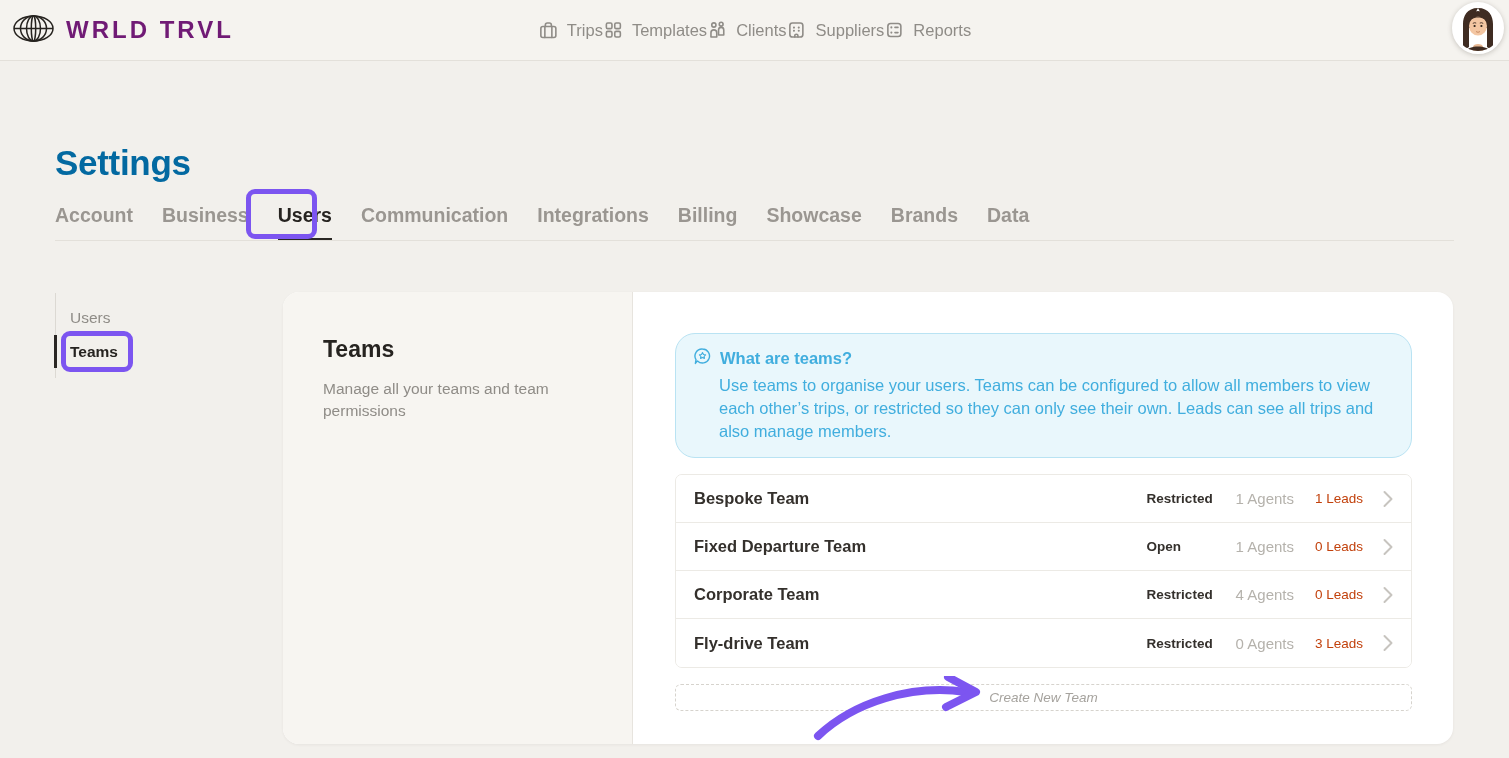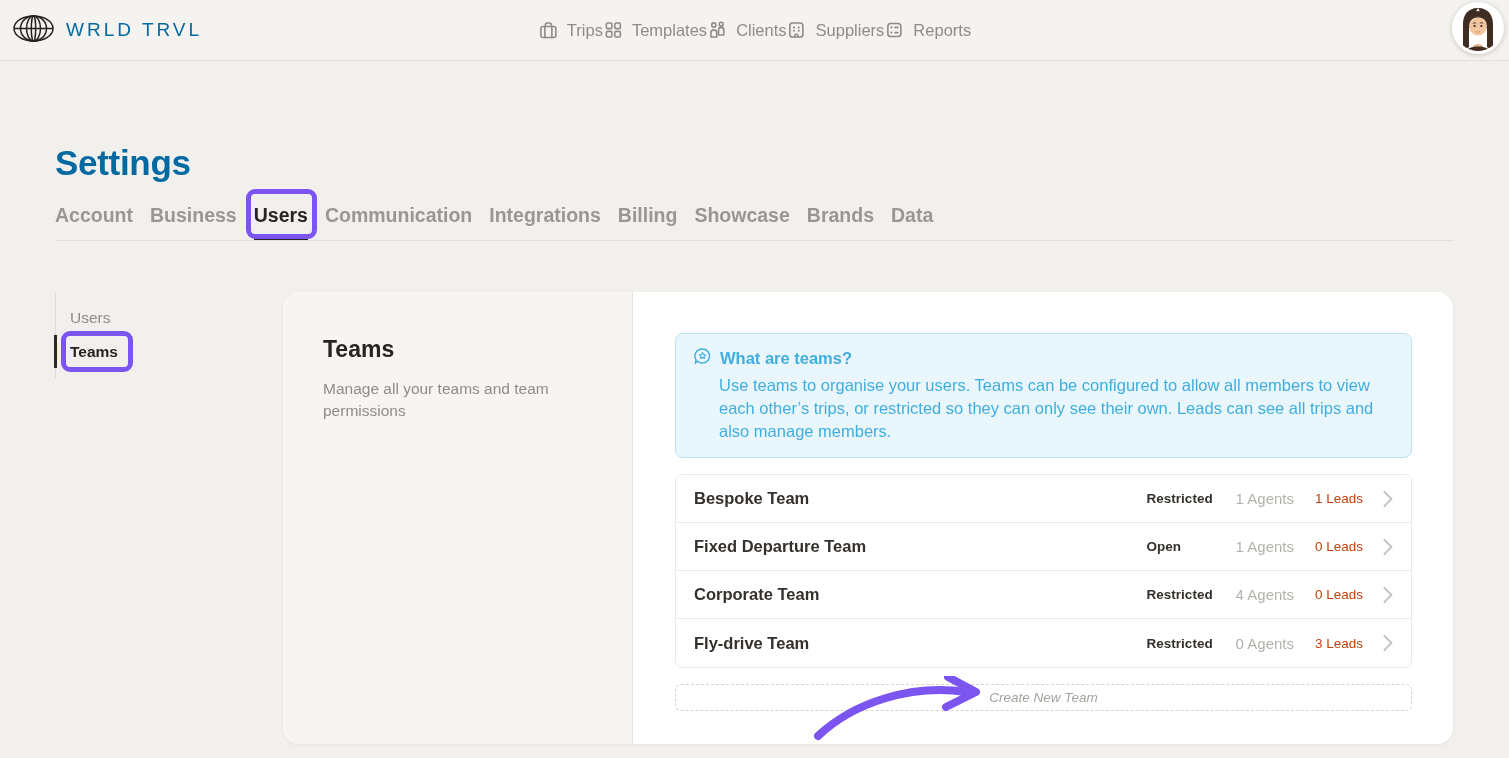--- a/index.html
+++ b/index.html
@@ -9,36 +9,36 @@
     position:relative; width:1509px; height:758px;
     background:#f2f0ec; overflow:hidden;
   }
 
   
   .header {
     position:absolute; top:0; left:0; right:0; height:61px;
     background:#f5f3ef; border-bottom:1px solid #e3e0da;
   }
   .brand { position:absolute; left:13px; top:0; height:60px; display:flex; align-items:center; gap:12px; cursor:pointer; }
-  .brand-name { font-size:19px; font-weight:400; letter-spacing:3px; color:#0369a1; }
+  .brand-name { font-size:24px; font-weight:700; letter-spacing:3px; color:#701a75; }
   .main-nav {
     position:absolute; left:50%; top:0; transform:translateX(-50%);
     height:60px; display:flex; align-items:center; 
   }
   .nav-item { display:flex; align-items:center; gap:9px; color:#8f8c87; font-size:16.5px; cursor:pointer; white-space:nowrap; }
   .nav-item svg { display:block; }
   .avatar {
     position:absolute; right:5px; top:2px; width:52px; height:52px;
     border-radius:50%; background:#fff; border:3px solid #fff;
     box-shadow:0 1px 5px rgba(60,50,40,.25); overflow:hidden; cursor:pointer;
   }
 
   
   .page-title { position:absolute; left:55px; top:143px; font-size:35px; font-weight:800; color:#0369a1; letter-spacing:-0.3px;text-align:center; }
-  .tabs { position:absolute; left:55px; top:202px; display:flex; gap:17px; height:27px; align-items:center; }
+  .tabs { position:absolute; left:55px; top:202px; display:flex; gap:29px; height:27px; align-items:center; }
   .tab { position:relative; font-size:19.5px; font-weight:600; color:#9a9691; cursor:pointer; white-space:nowrap; }
   .tab.active { color:#262320; font-weight:700; }
   .tab.active .tab-underline {
     position:absolute; left:0; right:0; bottom:-14px; height:3px; background:#2a2724;
   }
   .tabs-rule { position:absolute; left:55px; top:240px; width:1399px; height:1px; background:#e3e0da; }
 
   
   .anno-box { position:absolute; border:5px solid #7c55f0; border-radius:9px; pointer-events:none; z-index:5; }
   .anno-box.tab-users  { left:246px; top:189px; width:71px; height:50px; }
@@ -61,21 +61,21 @@
     position:absolute; left:0; top:0; bottom:0; width:350px;
     background:#f7f5f1; border-right:1px solid #e7e4de; border-radius:16px 0 0 16px;
     padding:44px 40px;
   }
   .panel-title { font-size:23px; font-weight:700; color:#262320; }
   .panel-desc  { margin-top:15px; font-size:15.5px; line-height:22px; color:#8f8c87; width:232px; }
 
   .card-right { position:absolute; left:351px; top:0; right:0; bottom:0; padding:41px; }
 
   .info-box {
-    background:#e9f7fc; border:1px solid #b9e3f3; border-radius:8px;
+    background:#e9f7fc; border:1px solid #b9e3f3; border-radius:20px;
     padding:13px 16px 14px 17px; color:#41aede;
   }
   .info-title-row { display:flex; align-items:center; gap:8px; }
   .info-title { font-size:16.5px; font-weight:700; }
   .info-body  { margin-top:4px; margin-left:26px; font-size:16.5px; line-height:23px; width:662px; }
 
   .team-list { margin-top:16px; border:1px solid #eceae5; border-radius:7px; overflow:hidden; background:#fff; }
   .team-row {
     display:flex; align-items:center; height:48px; padding:0 17px 0 18px;
     border-bottom:1px solid #eceae5; cursor:pointer; background:#fff;

